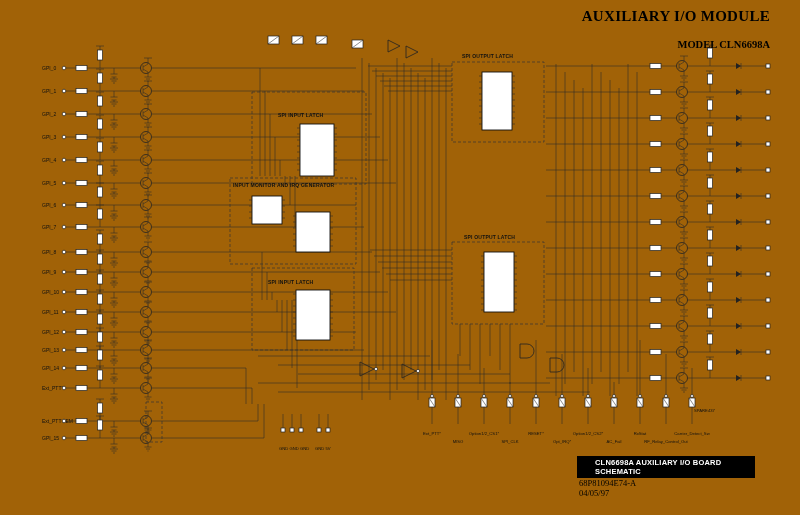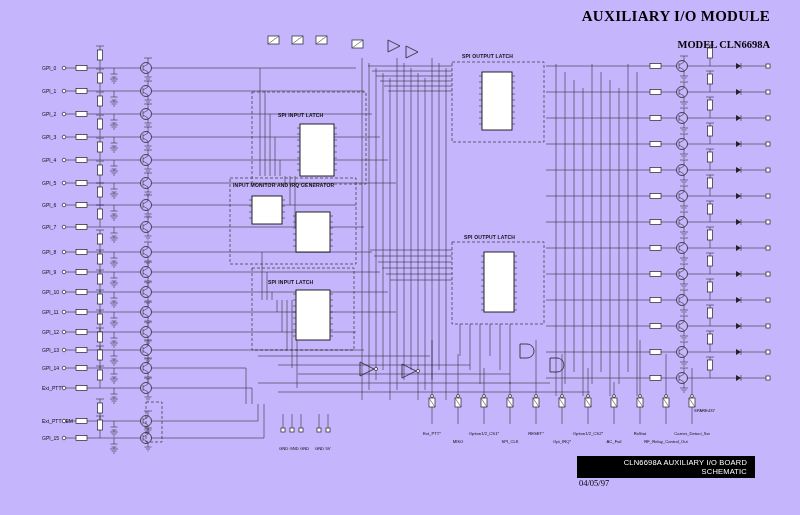--- a/index.html
+++ b/index.html
@@ -1,28 +1,28 @@
 <!DOCTYPE html>
 <html><head>
 <meta charset="utf-8">
 <style>
   html,body{margin:0;padding:0;background:#fff;}
-  .page{position:relative;width:800px;height:515px;background:#c4b5fd;overflow:hidden;
+  .page{position:relative;width:800px;height:515px;background:#a16207;overflow:hidden;
         font-family:"Liberation Serif",serif;}
   .page svg{position:absolute;left:0;top:0;}
 
   
   .header{position:absolute;top:8px;right:30px;text-align:right;z-index:5;}
   .title{font-size:15px;font-weight:bold;letter-spacing:.3px;color:#000;}
   .subtitle{font-size:10.5px;font-weight:bold;color:#000;margin-top:14px;}
 
   
   .titleblock{position:absolute;left:577px;top:456px;width:178px;z-index:5;}
   .tb-bar{background:#000;color:#fff;font-family:"Liberation Sans",sans-serif;
-          font-weight:normal;font-size:7.5px;text-align:right;padding:2px 8px;letter-spacing:.2px;}
+          font-weight:bold;font-size:7.5px;text-align:left;padding:2px 18px;letter-spacing:.2px;}
   .tb-line{font-size:8.5px;line-height:1.18;color:#000;padding-left:2px;}
 
   
   svg text{font-family:"Liberation Sans",sans-serif;fill:#111;}
   .lbl{font-size:5px;}
   .blklbl{font-size:5px;font-weight:700;letter-spacing:.2px;}
   .tiny{font-size:4.2px;}
   svg line{stroke:#2b2b2b;stroke-width:.55;}
   .res{fill:#fff;stroke:#222;stroke-width:.7;}
   .ic{fill:#fff;stroke:#111;stroke-width:.9;}
@@ -1174,16 +1174,17 @@
     </g>
   </svg>
 
   <div class="header">
     <div class="title">AUXILIARY I/O MODULE</div>
     <div class="subtitle">MODEL CLN6698A</div>
   </div>
 
   <div class="titleblock">
     <div class="tb-bar">CLN6698A AUXILIARY I/O BOARD SCHEMATIC</div>
+    <div class="tb-line">68P81094E74-A</div>
     <div class="tb-line">04/05/97</div>
   </div>
 
 </div>
 
 </body></html>

